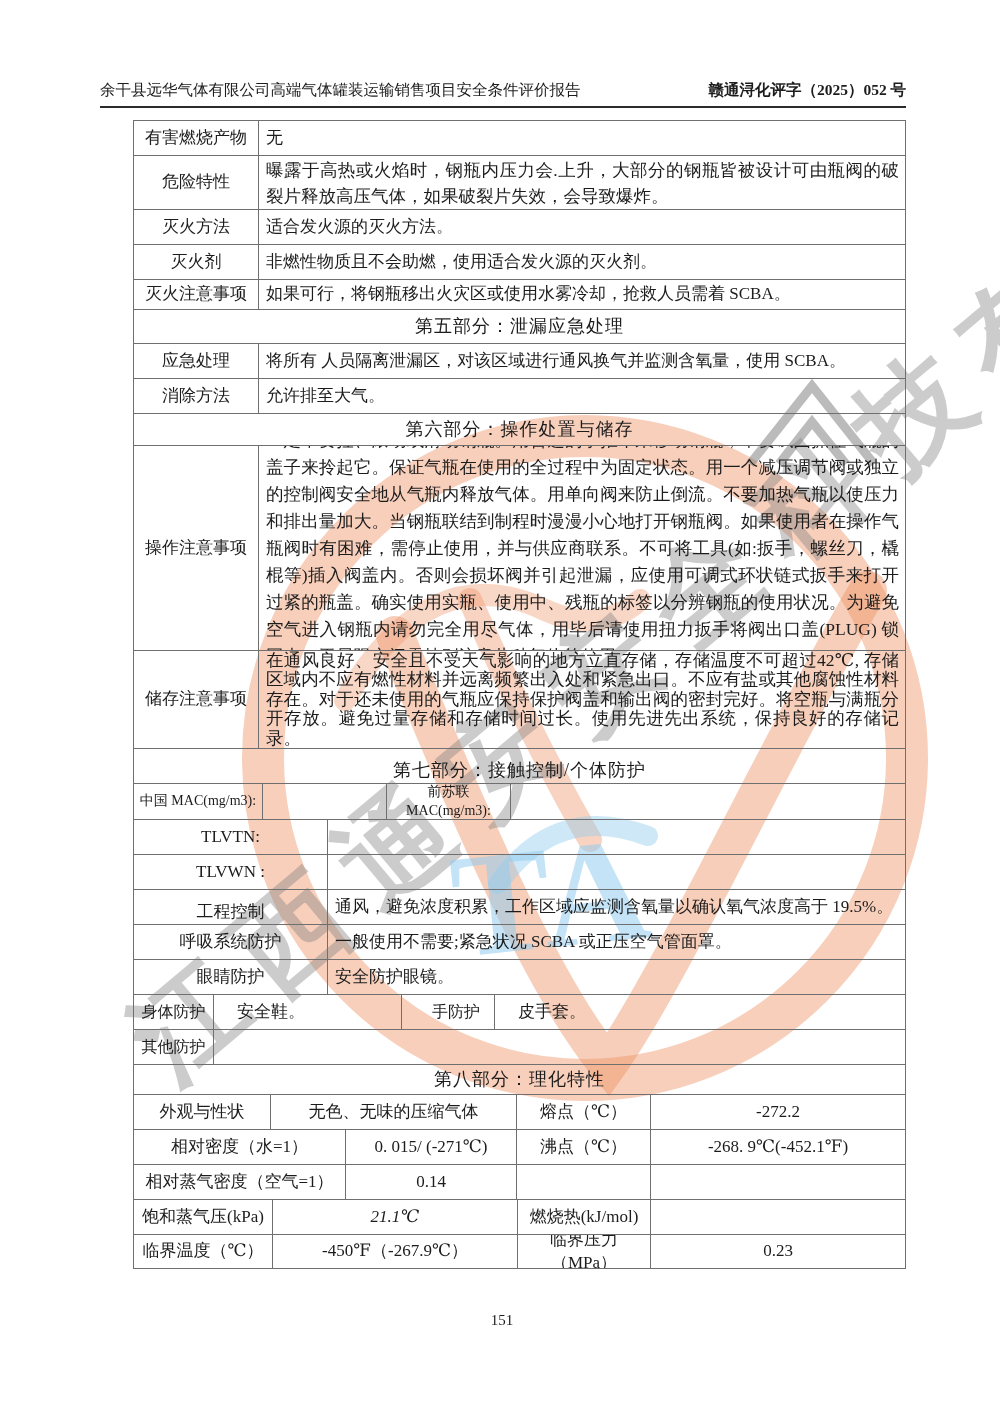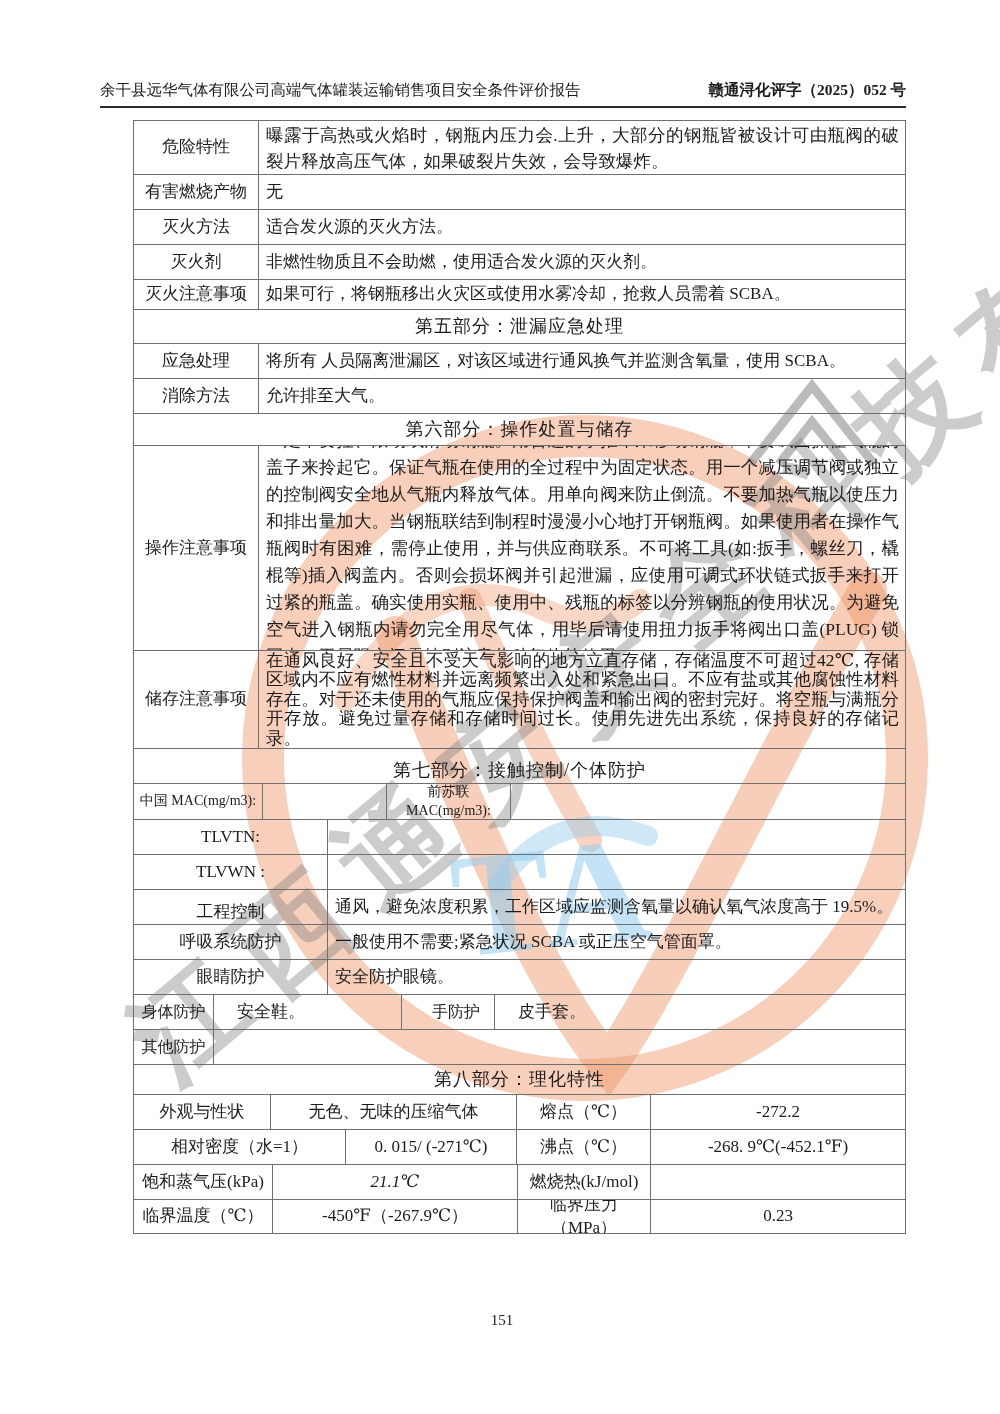--- a/index.html
+++ b/index.html
@@ -66,34 +66,34 @@
   <div class="wm-text">江西通安安全科技有限公司</div>
   <div class="wm-ta">TA</div>
 </div>
 
 <div class="header">
   <span class="hr-left">余干县远华气体有限公司高端气体罐装运输销售项目安全条件评价报告</span>
   <span class="hr-right">赣通浔化评字（2025）052 号</span>
 </div>
 
 <div class="msds-table">
+    <div class="trow" style="height: 35px;">
+      <div class="tcell a-c" style="width: 125px; flex: 0 0 125px;">
+        <span class="ctext">有害燃烧产物</span>
+      </div>
+      <div class="tcell a-l" style="flex: 1 1 auto;">
+        <span class="ctext">无</span>
+      </div>
+    </div>
     <div class="trow" style="height: 54px;">
       <div class="tcell a-c" style="width: 125px; flex: 0 0 125px;">
         <span class="ctext">危险特性</span>
       </div>
       <div class="tcell a-j" style="flex: 1 1 auto; font-size: 17.5px; line-height: 26px;">
         <span class="ctext">曝露于高热或火焰时，钢瓶内压力会.上升，大部分的钢瓶皆被设计可由瓶阀的破裂片释放高压气体，如果破裂片失效，会导致爆炸。</span>
-      </div>
-    </div>
-    <div class="trow" style="height: 35px;">
-      <div class="tcell a-c" style="width: 125px; flex: 0 0 125px;">
-        <span class="ctext">有害燃烧产物</span>
-      </div>
-      <div class="tcell a-l" style="flex: 1 1 auto;">
-        <span class="ctext">无</span>
       </div>
     </div>
     <div class="trow" style="height: 35px;">
       <div class="tcell a-c" style="width: 125px; flex: 0 0 125px;">
         <span class="ctext">灭火方法</span>
       </div>
       <div class="tcell a-l" style="flex: 1 1 auto;">
         <span class="ctext">适合发火源的灭火方法。</span>
       </div>
     </div>
@@ -263,20 +263,34 @@
         <span class="ctext">0. 015/ (-271℃)</span>
       </div>
       <div class="tcell a-c" style="width: 134px; flex: 0 0 134px;">
         <span class="ctext">沸点（℃）</span>
       </div>
       <div class="tcell a-c" style="flex: 1 1 auto;">
         <span class="ctext">-268. 9℃(-452.1℉)</span>
       </div>
     </div>
     <div class="trow" style="height: 35px;">
+      <div class="tcell a-c" style="width: 212px; flex: 0 0 212px;">
+        <span class="ctext">相对蒸气密度（空气=1）</span>
+      </div>
+      <div class="tcell a-c" style="width: 171px; flex: 0 0 171px;">
+        <span class="ctext">0.14</span>
+      </div>
+      <div class="tcell a-c" style="width: 134px; flex: 0 0 134px;">
+        <span class="ctext"></span>
+      </div>
+      <div class="tcell a-c" style="flex: 1 1 auto;">
+        <span class="ctext"></span>
+      </div>
+    </div>
+    <div class="trow" style="height: 35px;">
       <div class="tcell a-c" style="width: 139px; flex: 0 0 139px;">
         <span class="ctext">饱和蒸气压(kPa)</span>
       </div>
       <div class="tcell a-c" style="width: 245px; flex: 0 0 245px; font-style: italic;">
         <span class="ctext">21.1℃</span>
       </div>
       <div class="tcell a-c" style="width: 133px; flex: 0 0 133px;">
         <span class="ctext">燃烧热(kJ/mol)</span>
       </div>
       <div class="tcell a-c" style="flex: 1 1 auto;">

